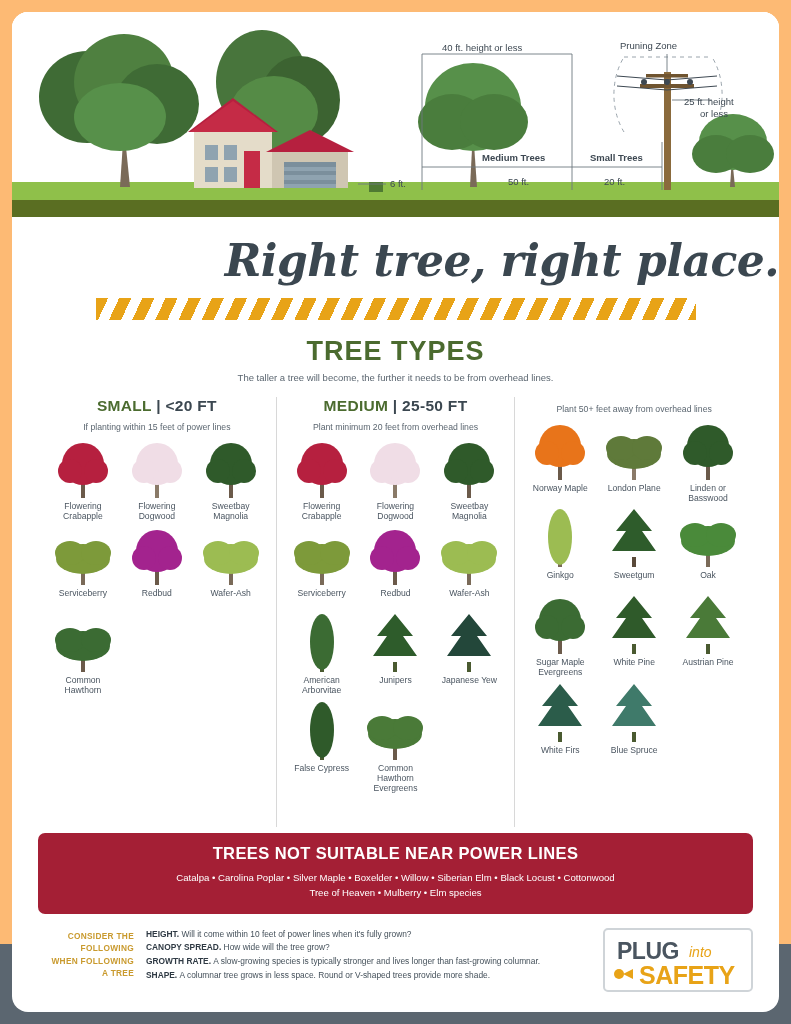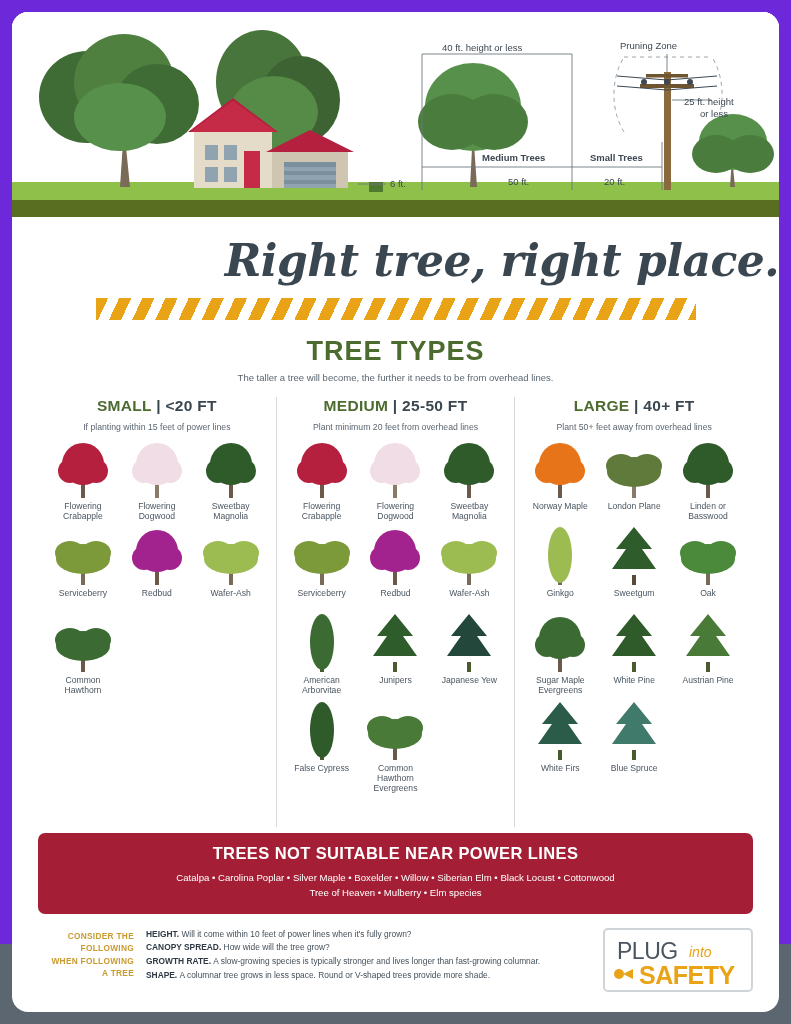--- a/index.html
+++ b/index.html
@@ -5,21 +5,21 @@
   * { box-sizing: border-box; }
   html, body {
     margin: 0; padding: 0;
     width: 791px; height: 1024px;
     background: #5b6670;
     font-family: "Liberation Sans", sans-serif;
   }
   .page {
     position: relative;
     width: 791px; height: 944px;
-    background: #6d28d9;
+    background: #fdba74;
     padding: 12px;
   }
   .card {
     position: relative;
     width: 767px; height: 1000px;
     background: #ffffff;
     border-radius: 16px;
     overflow: hidden;
   }
 
@@ -166,21 +166,21 @@
   .logo {
     width: 150px;
     height: 64px;
     border: 2px solid #cfd4d8;
     border-radius: 5px;
     position: relative;
     margin-left: 10px;
   }
   .logo .plug {
     position: absolute; left: 12px; top: 8px;
-    font-size: 23px; font-weight: normal; color: #4a5560; letter-spacing: -0.5px;
+    font-size: 23px; font-weight: bold; color: #4a5560; letter-spacing: -0.5px;
   }
   .logo .into {
     position: absolute; left: 84px; top: 14px;
     font-size: 14px; font-style: italic; color: #e8a317;
   }
   .logo .safety {
     position: absolute; left: 34px; top: 31px;
     font-size: 25px; font-weight: bold; color: #e8a317; letter-spacing: -0.5px;
   }
 </style>
@@ -493,21 +493,20 @@
                   <ellipse cx="29" cy="34" rx="27" ry="15" fill="#4a7a38"></ellipse>
                   <ellipse cx="16" cy="28" rx="15" ry="12" fill="#4a7a38"></ellipse>
                   <ellipse cx="42" cy="28" rx="15" ry="12" fill="#4a7a38"></ellipse>
                 </svg>
               </div>
               <div class="tree-name">Common Hawthorn Evergreens</div>
             </div>
           </div>
         </div>
         <div class="col">
-          <div class="col-head"><span class="sz">LARGE</span> | 40+ FT</div>
           <div class="col-sub">Plant 50+ feet away from overhead lines</div>
           <div class="tree-grid">
             <div class="tree-cell">
               <div class="tree-img">
                 <svg width="54" height="60" viewBox="0 0 54 60">
                   <rect x="25" y="42" width="4" height="18" fill="#6b5a4a"></rect>
                   <circle cx="27" cy="26" r="21" fill="#e8741a"></circle>
                   <circle cx="14" cy="33" r="12" fill="#e8741a"></circle>
                   <circle cx="40" cy="33" r="12" fill="#e8741a"></circle>
                 </svg>

